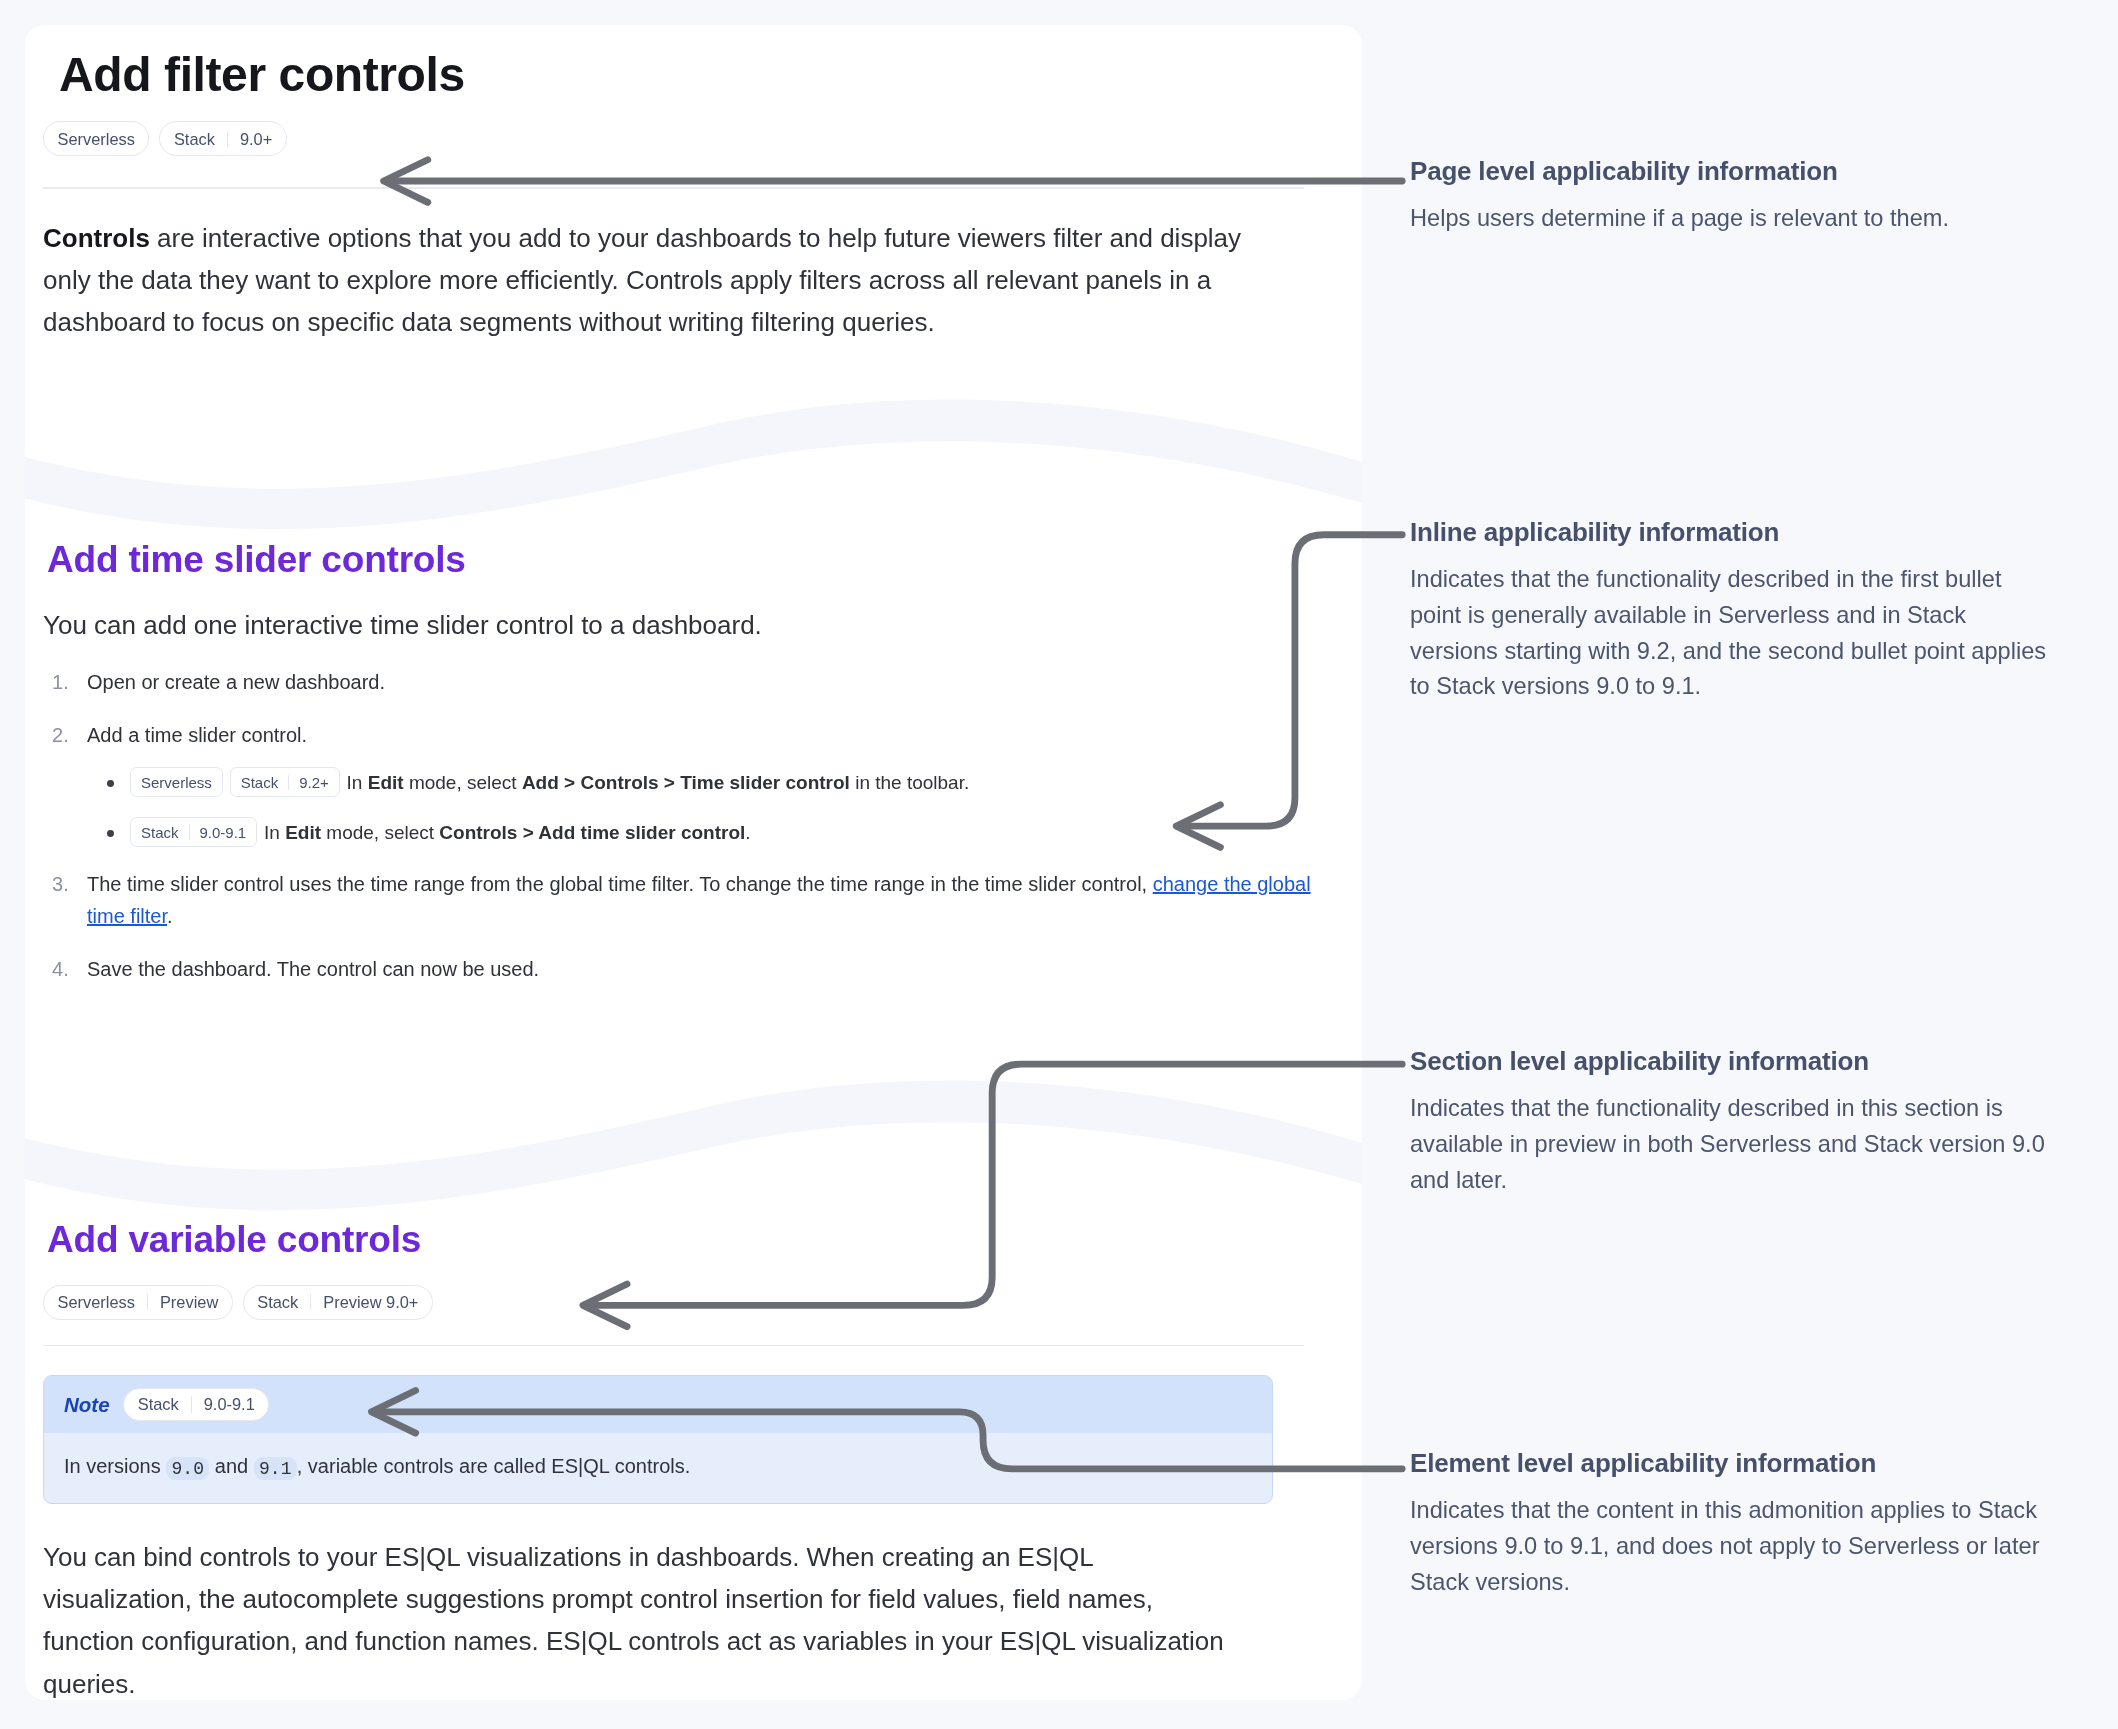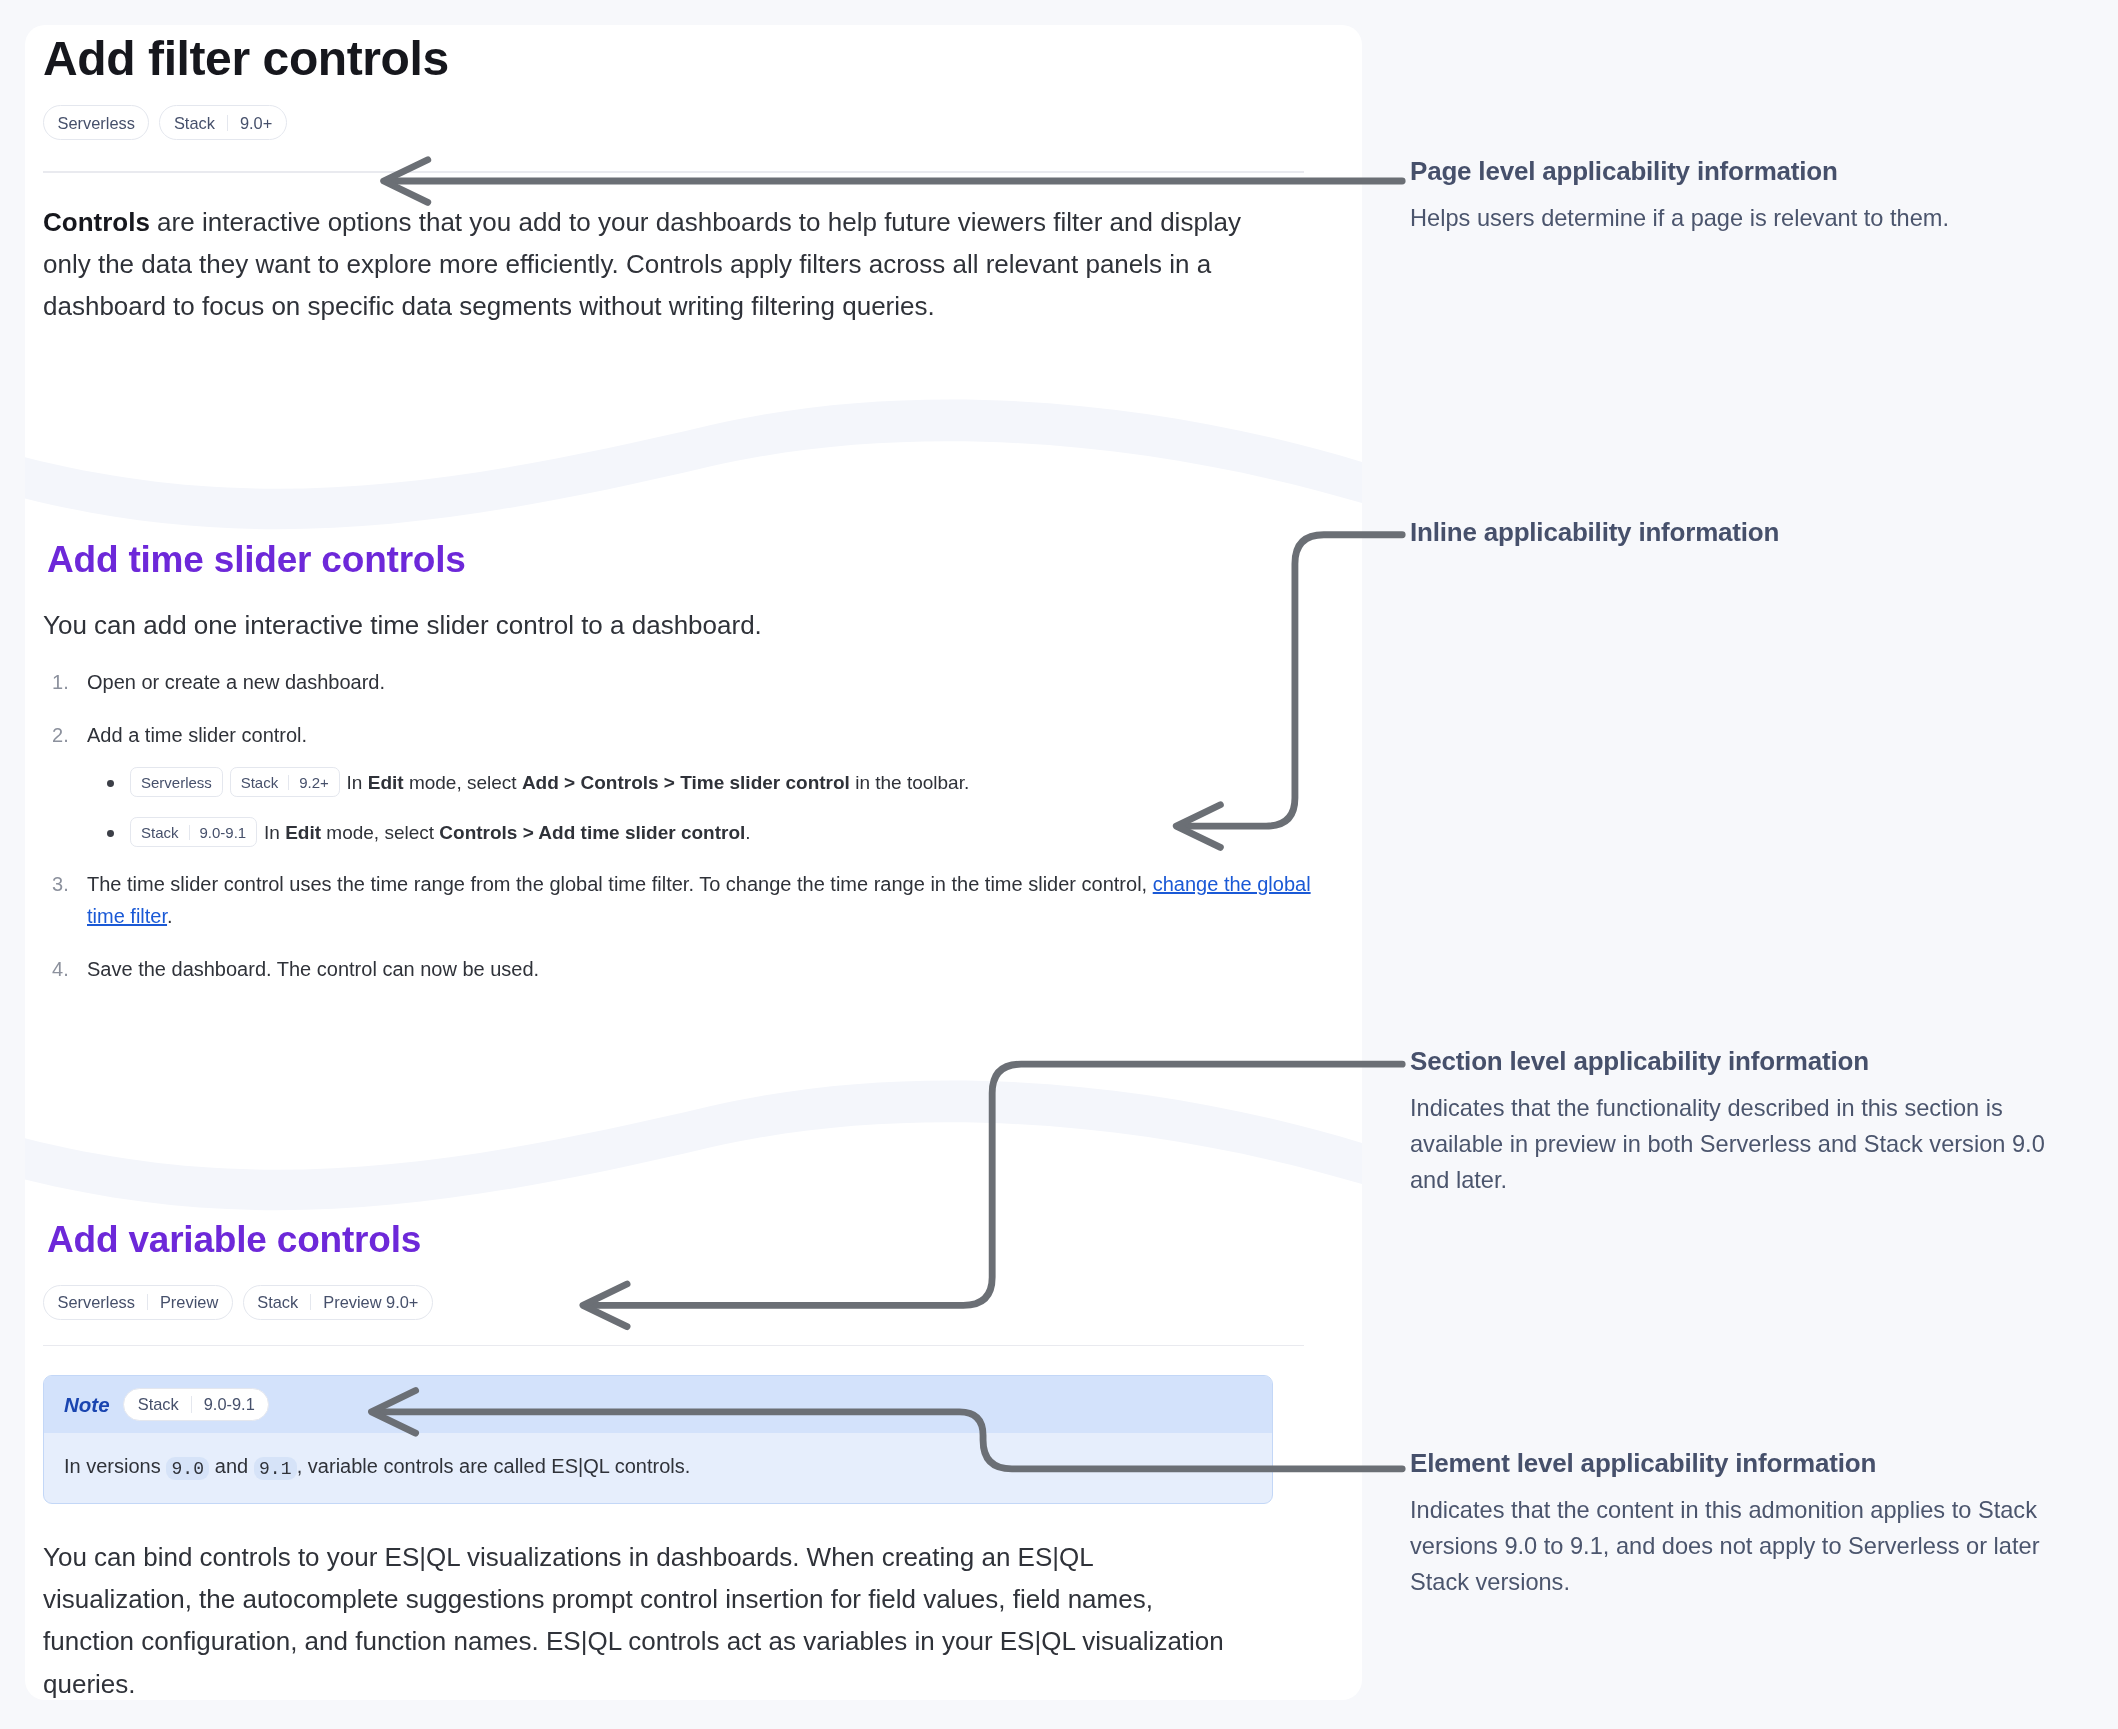--- a/index.html
+++ b/index.html
@@ -38,21 +38,21 @@
     pointer-events: none;
   }
   .wave svg { display:block; width:100%; height:100%; }
 
   
   .doc-h1 {
     font-size: 48px;
     font-weight: 700;
     letter-spacing: -0.4px;
     color: #16171d;
-    margin: 0;
+    margin: 16px;
     line-height: 1.08;
   }
   .doc-h2 {
     font-size: 37px;
     font-weight: 700;
     letter-spacing: -0.2px;
     color: #6d28d9;
     margin: 4px;
     line-height: 1.1;
   }
@@ -335,20 +335,21 @@
 
 </div>
 
 <div class="anno" style="top:156px;">
   <h3 class="anno-title">Page level applicability information</h3>
   <p class="anno-body">Helps users determine if a page is relevant to them.</p>
 </div>
 
 <div class="anno" style="top:517px;">
   <h3 class="anno-title">Inline applicability information</h3>
+  <p class="anno-body">Indicates that the functionality described in the first bullet point is generally available in Serverless and in Stack versions starting with 9.2, and the second bullet point applies to Stack versions 9.0 to 9.1.</p>
 </div>
 
 <div class="anno" style="top:1046px;">
   <h3 class="anno-title">Section level applicability information</h3>
   <p class="anno-body">Indicates that the functionality described in this section is available in preview in both Serverless and Stack version 9.0 and later.</p>
 </div>
 
 <div class="anno" style="top:1448px;">
   <h3 class="anno-title">Element level applicability information</h3>
   <p class="anno-body">Indicates that the content in this admonition applies to Stack versions 9.0 to 9.1, and does not apply to Serverless or later Stack versions.</p>

